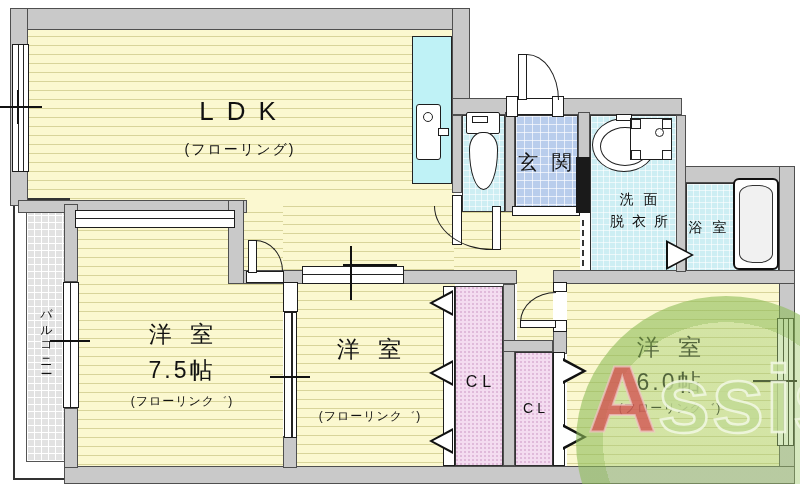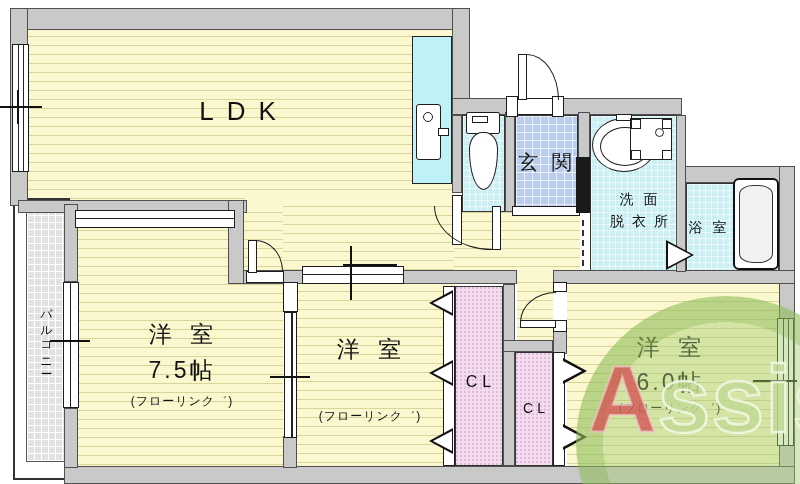--- a/index.html
+++ b/index.html
@@ -151,20 +151,21 @@
 
   <div class="tick" style="left:0px;top:106px;width:42px;height:2px;"></div>
   <div class="tick" style="left:17px;top:90px;width:2px;height:34px;"></div>
   <div class="tick" style="left:50px;top:340px;width:40px;height:2px;"></div>
   <div class="tick" style="left:350px;top:246px;width:2px;height:54px;"></div>
   <div class="tick" style="left:343px;top:264px;width:54px;height:2px;"></div>
   <div class="tick" style="left:270px;top:376px;width:40px;height:2px;"></div>
   <div class="tick" style="left:753px;top:380px;width:44px;height:2px;"></div>
 
   <div class="lbl" style="left:244px;top:87px;font-size:26px;letter-spacing:13px;margin-top:24px;">LDK</div>
+  <div class="lbl" style="left:240px;top:150px;font-size:14px;letter-spacing:2px;">(フローリング)</div>
 
   <div class="lbl" style="left:184px;top:334px;font-size:23px;letter-spacing:6px;">洋 室</div>
   <div class="lbl" style="left:182px;top:370px;font-size:23px;letter-spacing:3px;">7.5帖</div>
   <div class="lbl" style="left:182px;top:401px;font-size:12px;letter-spacing:1px;">(フローリンク゛)</div>
 
   <div class="lbl" style="left:372px;top:349px;font-size:23px;letter-spacing:6px;">洋 室</div>
   <div class="lbl" style="left:370px;top:416px;font-size:12px;letter-spacing:1px;">(フローリンク゛)</div>
 
   <div class="lbl" style="left:672px;top:347px;font-size:23px;letter-spacing:6px;">洋 室</div>
   <div class="lbl" style="left:670px;top:382px;font-size:23px;letter-spacing:3px;">6.0帖</div>

